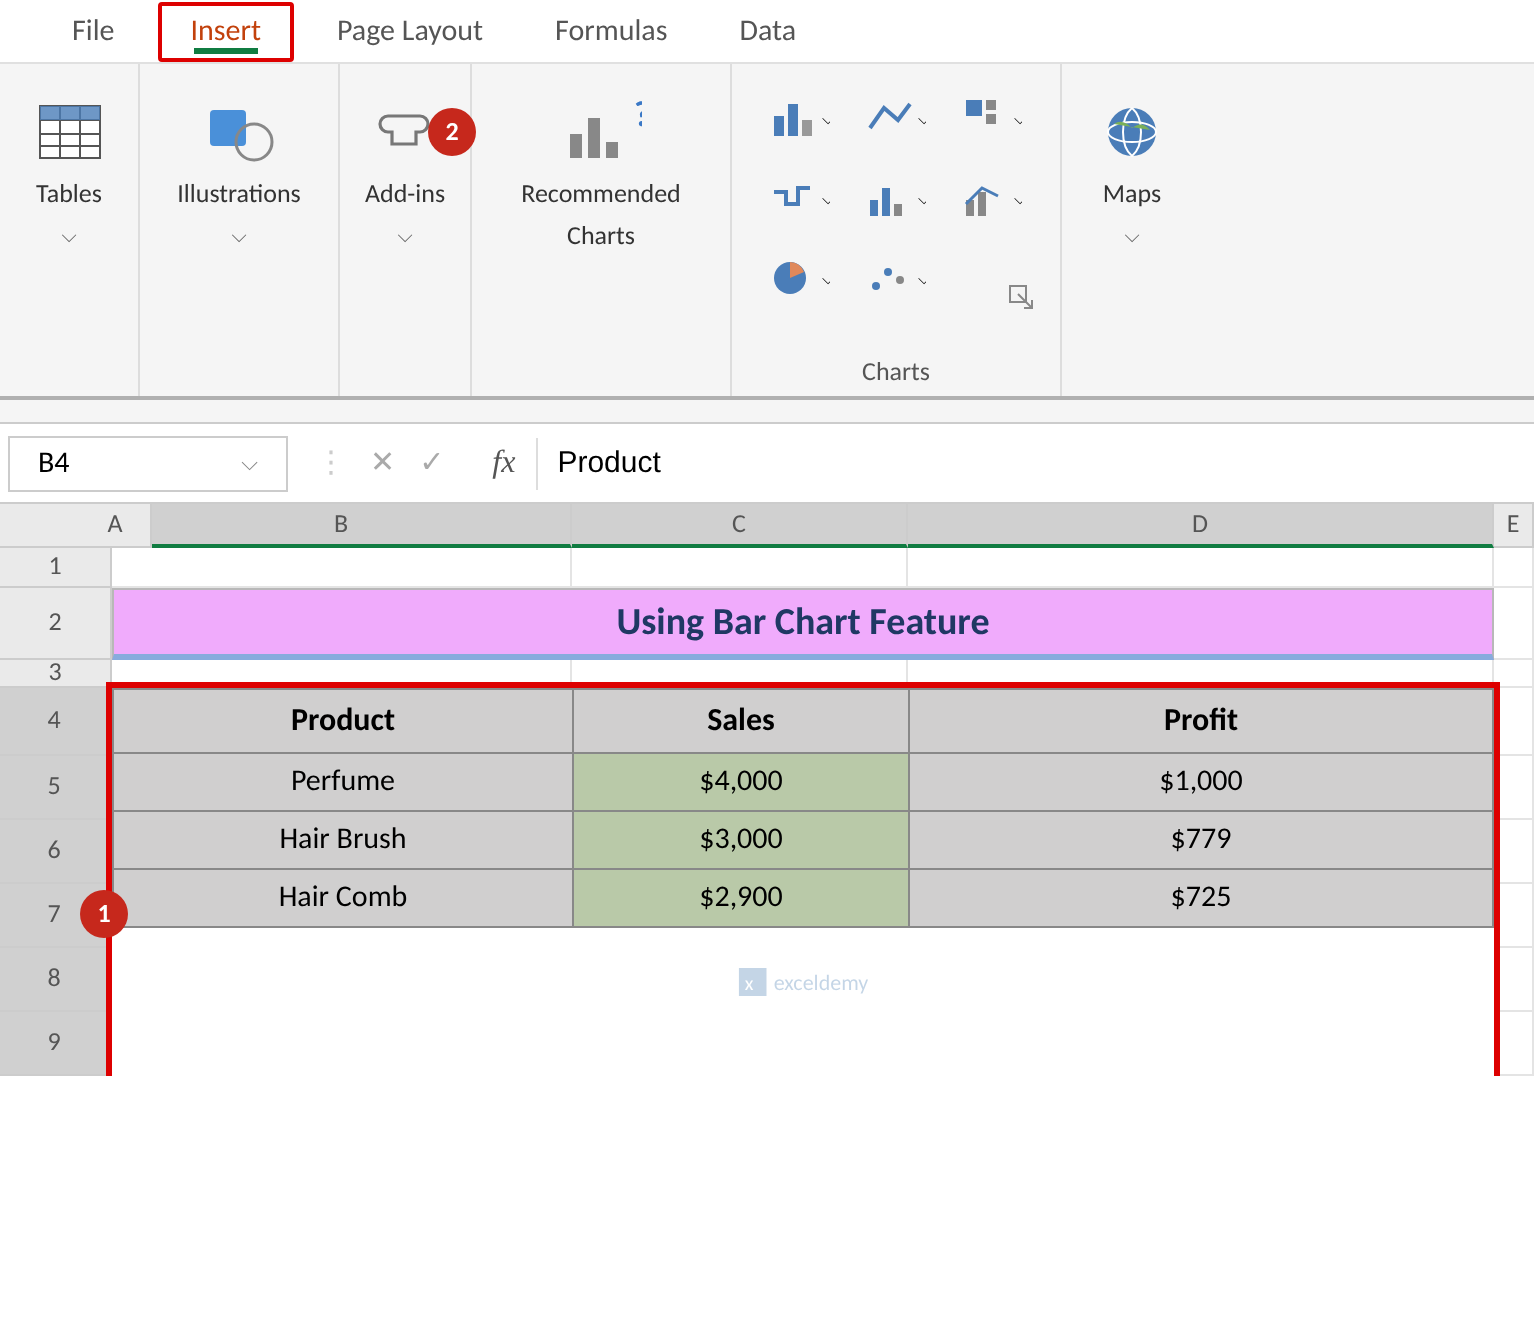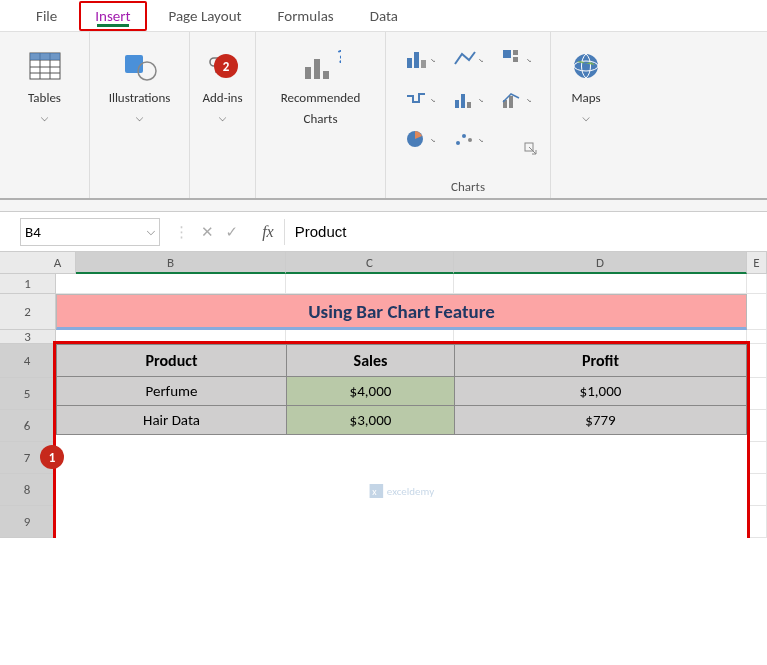--- a/index.html
+++ b/index.html
@@ -1,57 +1,57 @@
 <!DOCTYPE html>
 <html><head>
 <meta charset="utf-8">
 <style>
   * { box-sizing: border-box; margin: 0; padding: 0; }
   body { font-family: "Segoe UI", Calibri, sans-serif; background: #fff; width: 767px; }
   
   
   .ribbon-tabs { display: flex; align-items: center; height: 32px; background: #fff; border-bottom: 1px solid #e0e0e0; padding-left: 18px; gap: 0; }
   .ribbon-tab { padding: 6px 18px; font-size: 15px; color: #555; cursor: pointer; position: relative; }
-  .ribbon-tab.active { color: #a21caf; }
+  .ribbon-tab.active { color: #c2410c; }
   .ribbon-tab.active::after { content: ""; position: absolute; bottom: 0; left: 10px; right: 10px; height: 3px; background: #107c41; }
   .highlight-box { border: 2.5px solid #d00; border-radius: 2px; padding: 2px 6px; position: relative; margin: 0 4px; }
   
   .badge { position: absolute; width: 24px; height: 24px; border-radius: 50%; background: #c6281c; color: #fff; font-size: 13px; font-weight: bold; display: flex; align-items: center; justify-content: center; z-index: 10; }
   
   
   .ribbon { display: flex; background: #f5f5f5; border-bottom: 2px solid #b0b0b0; height: 168px; }
   .ribbon-group { display: flex; flex-direction: column; align-items: center; justify-content: space-between; border-right: 1px solid #ddd; padding: 10px 8px 4px; position: relative; }
   .ribbon-group-label { font-size: 13px; color: #555; margin-top: auto; }
   .btn-large { display: flex; flex-direction: column; align-items: center; gap: 4px; cursor: pointer; padding: 4px; }
   .btn-large .icon-wrap { width: 40px; height: 40px; display: flex; align-items: center; justify-content: center; }
   .btn-large .label { font-size: 13px; color: #333; text-align: center; line-height: 1.3; display: block; }
   .drop-caret { font-size: 10px; color: #666; }
   
   .charts-grid { display: grid; grid-template-columns: repeat(3, 44px); grid-template-rows: repeat(3, 34px); gap: 6px 4px; }
   .chart-mini { display: flex; align-items: center; justify-content: center; cursor: pointer; }
   
   
   .formula-row { display: flex; align-items: center; height: 40px; border-bottom: 1px solid #ccc; background: #fff; }
-  .name-box { width: 140px; height: 28px; border: 1px solid #ccc; margin-left: 20px; padding: 0 4px; font-size: 15px; display: flex; align-items: center; justify-content: space-between; background: #fff; gap: 12px; }
+  .name-box { width: 140px; height: 28px; border: 1px solid #ccc; margin-left: 4px; padding: 0 14px; font-size: 15px; display: flex; align-items: center; justify-content: space-between; background: #fff; gap: 12px; }
   .fb-btns { display: flex; align-items: center; gap: 12px; padding: 0 14px; color: #aaa; font-size: 15px; }
   .fx { font-style: italic; font-family: "Times New Roman", serif; color: #555; font-size: 16px; padding: 0 10px; }
   .formula-input { flex: 1; border: none; outline: none; font-size: 15px; padding: 0 10px; border-left: 1px solid #ddd; height: 26px; }
   
   
   .sheet { display: grid; grid-template-columns: 20px 36px 230px 168px 1fr 20px; position: relative; }
   .col-header { background: #eaeaea; border-right: 1px solid #ccc; border-bottom: 1px solid #ccc; text-align: center; font-size: 13px; color: #555; height: 22px; line-height: 22px; }
   .col-header.sel { background: #d0d0d0; border-bottom: 2px solid #107c41; }
   .row-header { background: #eaeaea; border-right: 1px solid #ccc; border-bottom: 1px solid #ccc; text-align: center; font-size: 13px; color: #555; display: flex; align-items: center; justify-content: center; }
   .row-header.sel { background: #d0d0d0; border-right: 2px solid #107c41; }
   .cell { border-right: 1px solid #e4e4e4; border-bottom: 1px solid #e4e4e4; height: 26px; }
   .cell.r1 { height: 20px; }
   .cell.r2 { height: 36px; }
   .cell.r3 { height: 14px; }
   
-  .title-merged { grid-column: 3 / span 3; background: #fca5a5; border: 1px solid #b8b8b8; border-bottom: 3px solid #88abdd; text-align: center; font-size: 19px; font-weight: bold; color: #203864; display: flex; align-items: center; justify-content: center; }
+  .title-merged { grid-column: 3 / span 3; background: #f0abfc; border: 1px solid #b8b8b8; border-bottom: 3px solid #88abdd; text-align: center; font-size: 19px; font-weight: bold; color: #203864; display: flex; align-items: center; justify-content: center; }
   
   .tbl-wrap { grid-column: 3 / span 3; grid-row: span 6; position: relative; }
   .tbl-border { position: absolute; inset: -3px; border: 3px solid #d00; pointer-events: none; z-index: 5; }
   .tbl { width: 100%; border-collapse: collapse; }
   .tbl th { background: #d0cfcf; border: 1px solid #888; font-size: 16px; font-weight: bold; padding: 6px 0; text-align: center; }
   .tbl td { background: #d0cfcf; border: 1px solid #888; font-size: 15px; padding: 5px 0; text-align: center; }
   .tbl td.sales { background: #b9c9a8; }
   
   .badge-1 { left: 40px; top: 445px; }
   .badge-2 { left: 214px; top: 54px; }
@@ -69,21 +69,21 @@
     <div class="ribbon-tab active" style="padding:2px 8px;">Insert</div>
   </div>
   <div class="ribbon-tab">Page Layout</div>
   <div class="ribbon-tab">Formulas</div>
   <div class="ribbon-tab">Data</div>
 </div>
 
 <div class="badge badge-2">2</div>
 
 <div class="ribbon">
-  <div class="ribbon-group" style="width:90px;">
+  <div class="ribbon-group" style="width:70px;">
     <div class="btn-large">
       <span class="icon-wrap">
         <svg width="32" height="28" viewBox="0 0 32 28">
             <rect x="1" y="1" width="30" height="26" fill="#fff" stroke="#555"></rect>
             <line x1="1" y1="8" x2="31" y2="8" stroke="#555"></line>
             <line x1="1" y1="15" x2="31" y2="15" stroke="#555"></line>
             <line x1="1" y1="21" x2="31" y2="21" stroke="#555"></line>
             <line x1="11" y1="1" x2="11" y2="27" stroke="#555"></line>
             <line x1="21" y1="1" x2="21" y2="27" stroke="#555"></line>
             <rect x="1" y="1" width="30" height="7" fill="#4a7db8" opacity="0.8"></rect>
@@ -266,23 +266,28 @@
         <th style="width:230px;">Product</th>
         <th style="width:168px;">Sales</th>
         <th>Profit</th>
       </tr>
       <tr>
             <td>Perfume</td>
             <td class="sales">$4,000</td>
             <td>$1,000</td>
           </tr>
       <tr>
-            <td>Hair Data</td>
+            <td>Hair Brush</td>
             <td class="sales">$3,000</td>
             <td>$779</td>
+          </tr>
+      <tr>
+            <td>Hair Comb</td>
+            <td class="sales">$2,900</td>
+            <td>$725</td>
           </tr>
     </tbody>
       </table>
     <div class="watermark">
       <svg width="14" height="14">
           <rect width="14" height="14" fill="#1a5c9e"></rect>
           <text x="3" y="11" fill="#fff" font-size="10">x</text>
         </svg>
       <span>exceldemy</span>
     </div>

